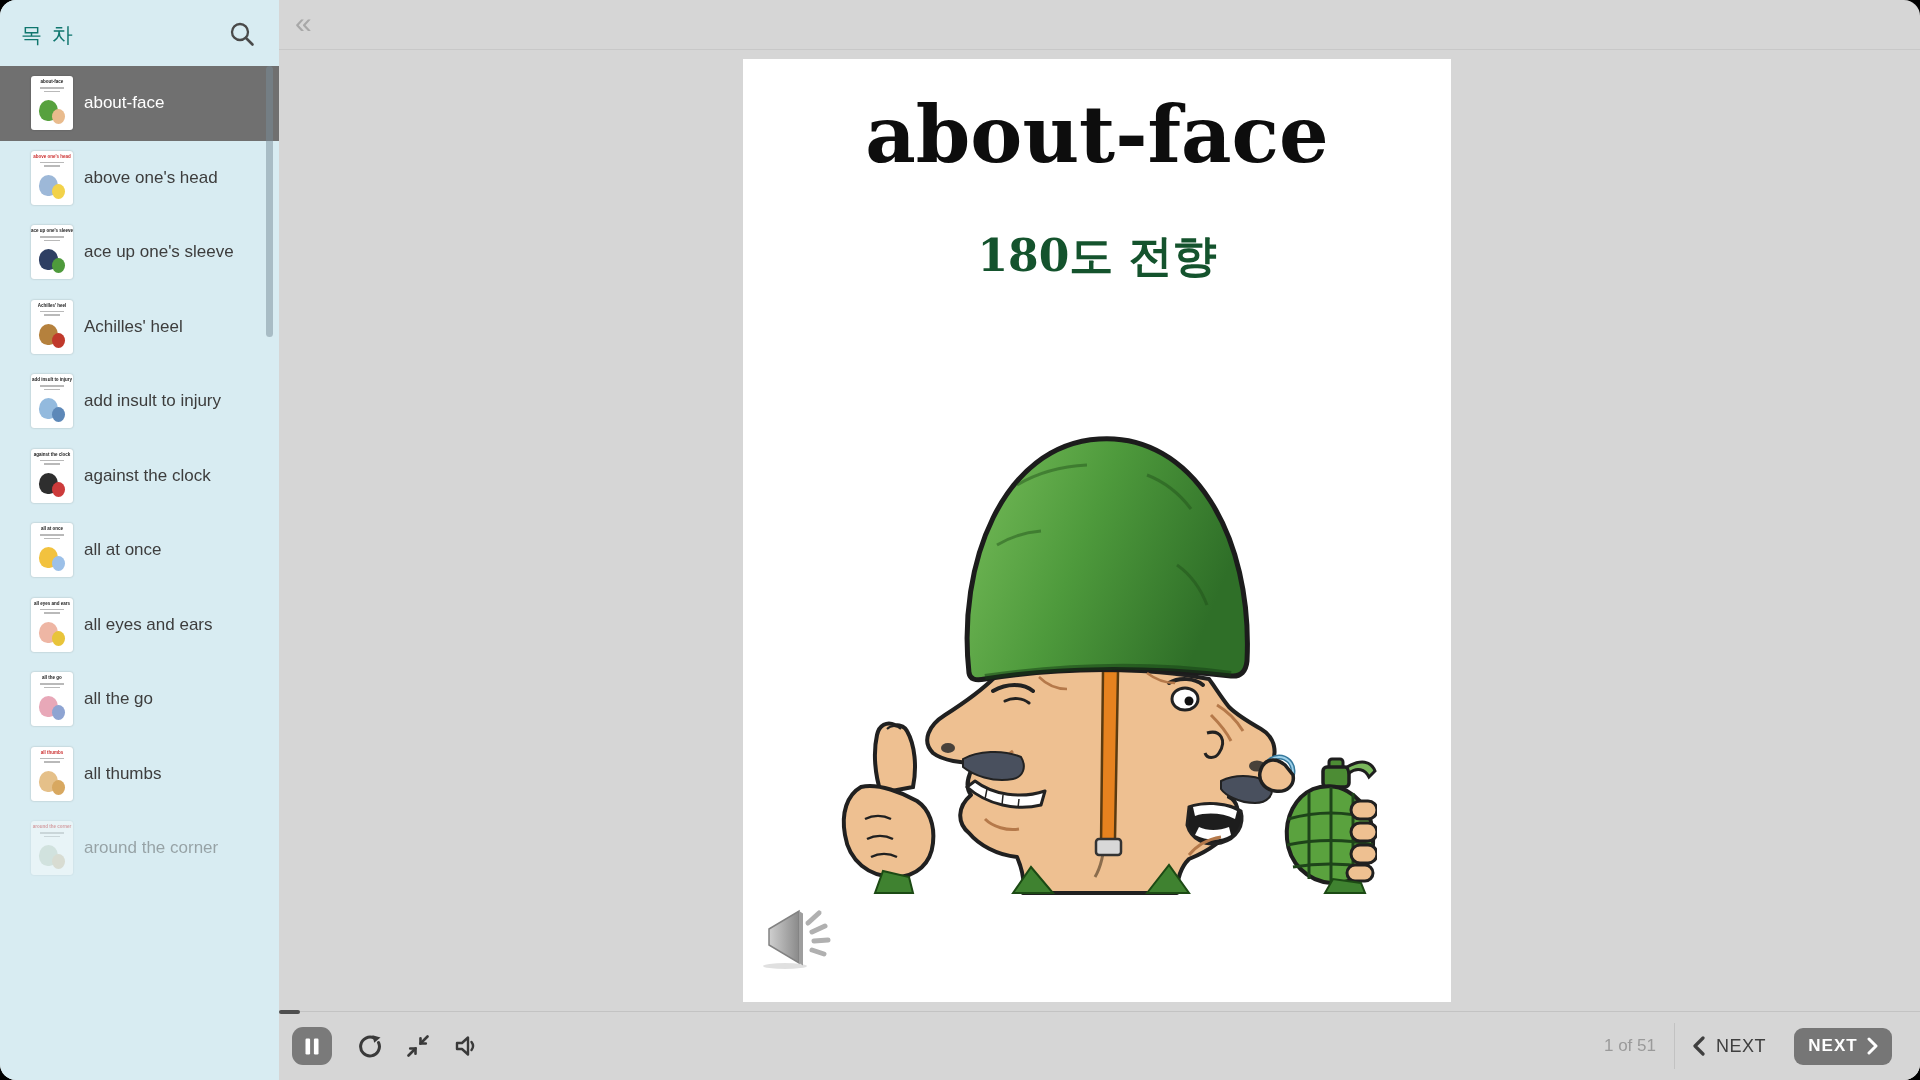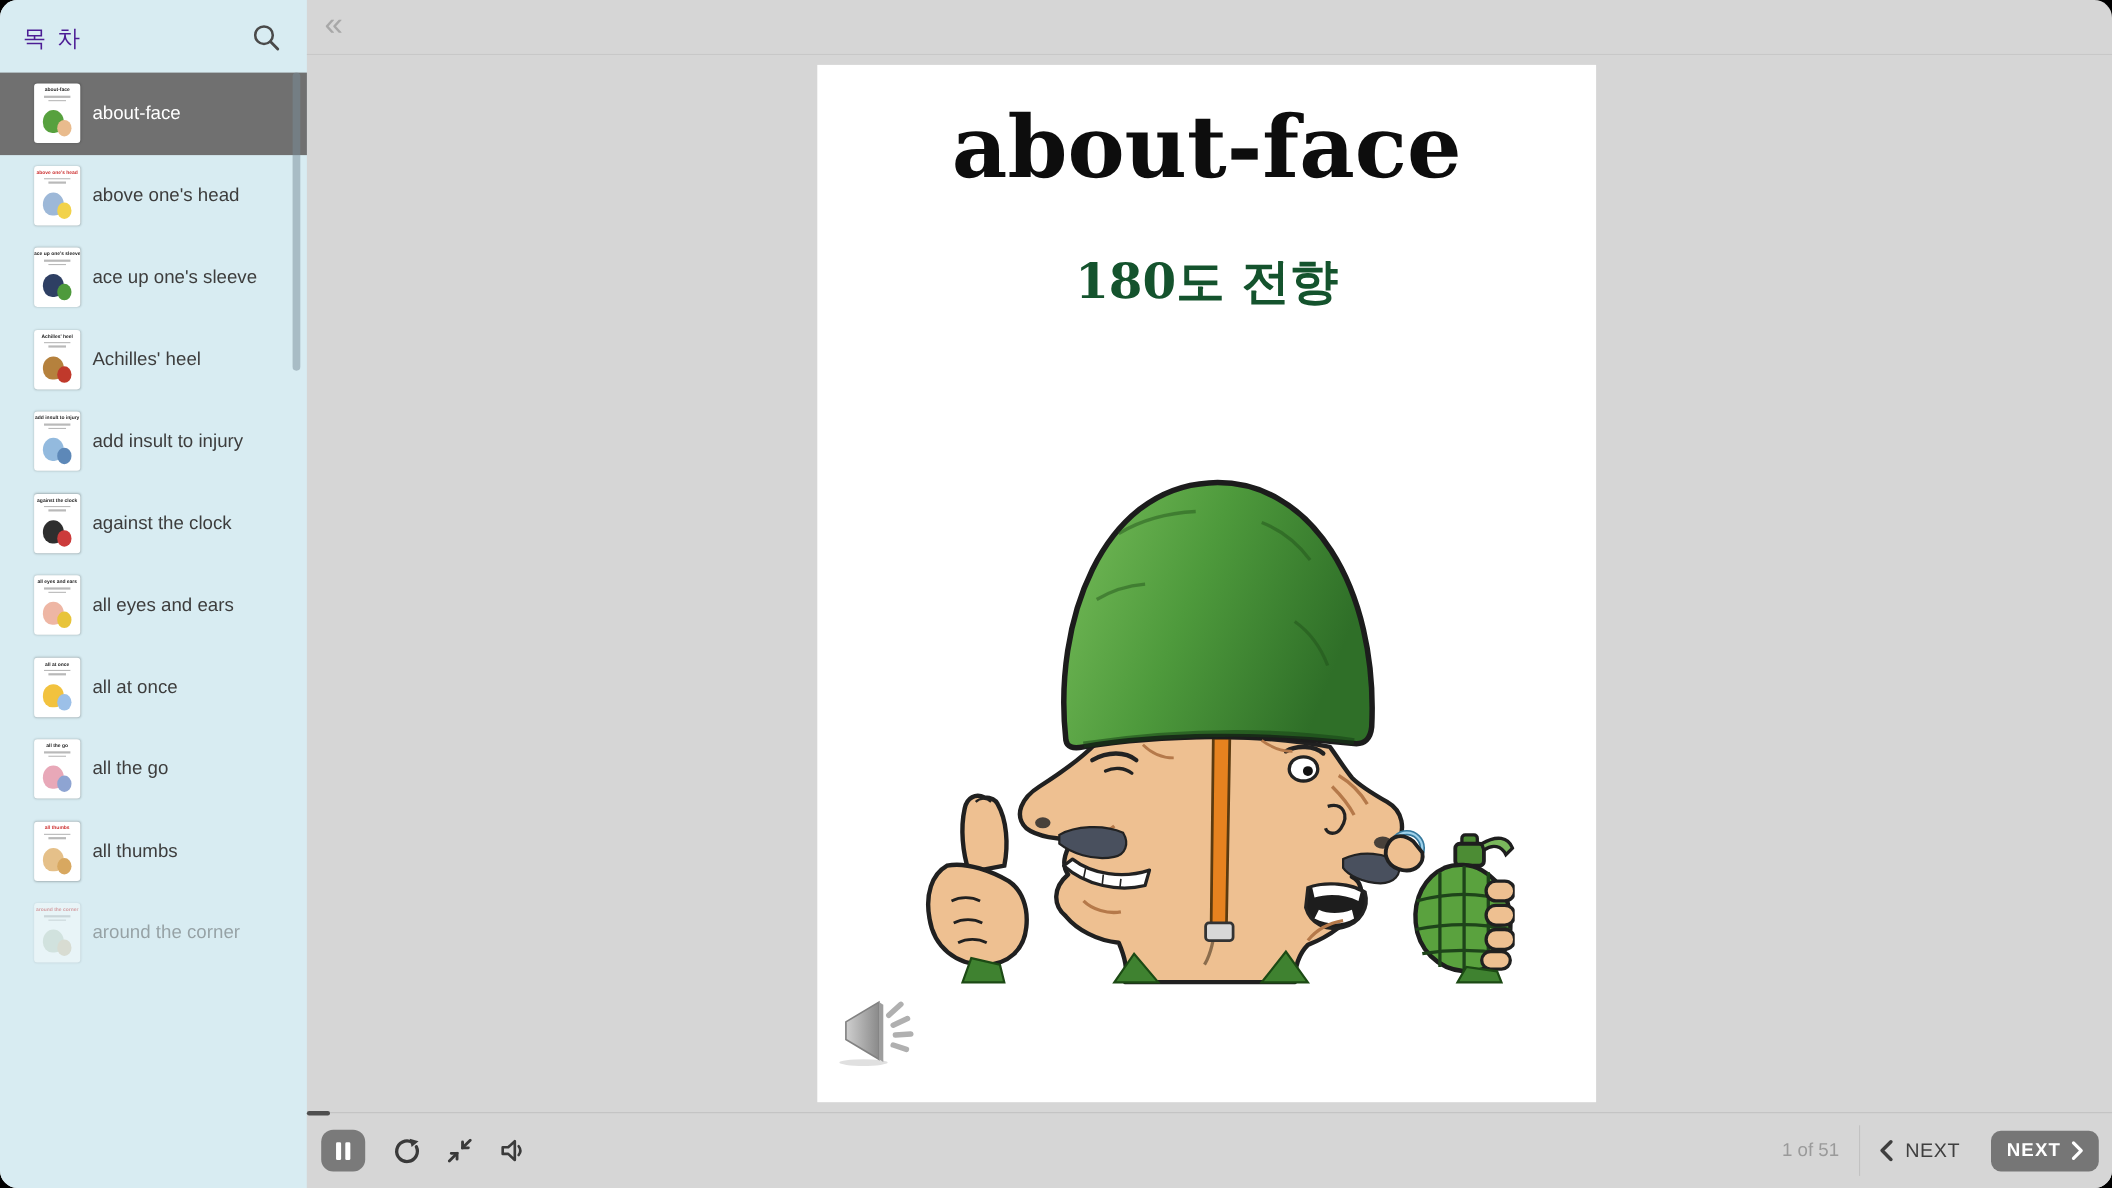--- a/index.html
+++ b/index.html
@@ -2,21 +2,21 @@
 <html><head>
 <meta charset="utf-8">
 <style>
   * { box-sizing: border-box; margin: 0; padding: 0; }
   html,body { width:1920px; height:1080px; background:#000; font-family:"Liberation Sans", sans-serif; }
   .app { position:relative; width:1920px; height:1080px; background:#d6d6d6; border-radius:16px; overflow:hidden; }
 
   
   .sidebar { position:absolute; left:0; top:0; width:279px; height:1080px; background:#d8ecf2; overflow:hidden; }
   .sb-header { position:relative; height:66px; }
-  .sb-title { position:absolute; left:21px; top:21px; font-size:21px; color:#4c1d95; letter-spacing:2px; }
+  .sb-title { position:absolute; left:21px; top:21px; font-size:21px; color:#0f766e; letter-spacing:2px; }
   .sb-search { position:absolute; left:228px; top:20px; width:28px; height:28px; cursor:pointer; }
   .toc { position:absolute; left:0; top:66px; width:279px; }
   .item { display:flex; align-items:center; height:74.5px; width:279px; cursor:pointer; }
   .item.selected { background:#707070; }
   .item.selected .label { color:#ffffff; }
   .item.faded { opacity:.42; }
   .thumb { flex:0 0 auto; width:42px; height:54px; margin-left:31px; background:#ffffff; border-radius:3px; box-shadow:0 0 2px rgba(0,0,0,.25); overflow:hidden; padding-top:3px; }
   .t-title { font-size:4.5px; font-weight:bold; text-align:center; white-space:nowrap; overflow:hidden; line-height:6px; }
   .t-line { height:1.5px; background:#b9b9b9; width:58%; margin:2px auto 0; }
   .t-line.short { width:38%; }
@@ -34,21 +34,21 @@
   .slide { position:absolute; left:743px; top:59px; width:708px; height:943px; background:#ffffff; }
   .slide-title { position:absolute; top:30px; left:0; width:100%; text-align:center;
                  font-family:"DejaVu Serif", serif; font-weight:700; font-size:78px; color:#0d0d0d; }
   .slide-subtitle { position:absolute; top:168px; left:0; width:100%; text-align:center;
                  font-family:"DejaVu Serif", serif; font-weight:700; font-size:44px; color:#14532d; }
   .illustration { position:absolute; top:356px; left:50%; transform:translateX(-50%); width:560px; height:480px; }
   .slide-audio { position:absolute; left:12px; top:846px; width:84px; height:66px; cursor:pointer; }
 
   
   .toolbar { position:absolute; left:279px; right:0; top:1011px; height:69px; background:#d6d6d6;
-             border-top:1px solid #c3c3c3; display:flex; align-items:center; padding:0 12px 0 13px; }
+             border-top:1px solid #c3c3c3; display:flex; align-items:center; padding:0 28px 0 13px; }
   .resize-handle { position:absolute; left:0; top:-2px; width:21px; height:4px; background:#4f4f4f; border-radius:2px; cursor:ew-resize; }
   .tb-btn { display:flex; align-items:center; justify-content:center; cursor:pointer; }
   .pause-btn { width:40px; height:38px; border-radius:11px; background:#7a7a7a; margin-right:26px; }
   .icon-btn { width:24px; height:24px; margin-right:24px; }
   .tb-right { margin-left:auto; display:flex; align-items:center; }
   .page-indicator { font-size:17px; color:#9a9a9a; margin-right:18px; }
   .tb-divider { width:1px; height:46px; background:#c2c2c2; margin-right:17px; }
   .prev-btn { display:flex; align-items:center; cursor:pointer; margin-right:28px; }
   .prev-label { font-size:18px; color:#3f3f3f; letter-spacing:.5px; margin-left:11px; font-weight:500; }
   .next-btn { display:flex; align-items:center; justify-content:center; width:98px; height:37px;
@@ -144,42 +144,42 @@
               <span class="b1" style="background: rgb(46, 46, 46);"></span>
               <span class="b2" style="background: rgb(204, 59, 59);"></span>
             </div>
     </div>
     <div class="label">against the clock</div>
   </div>
 
 
   <div class="item">
     <div class="thumb">
+      <div class="t-title" style="color: rgb(26, 26, 26);">all at once</div>
+      <div class="t-line"></div>
+      <div class="t-line short"></div>
+      <div class="t-art">
+              <span class="b1" style="background: rgb(242, 194, 62);"></span>
+              <span class="b2" style="background: rgb(156, 192, 232);"></span>
+            </div>
+    </div>
+    <div class="label">all at once</div>
+  </div>
+
+  <div class="item">
+    <div class="thumb">
       <div class="t-title" style="color: rgb(26, 26, 26);">all eyes and ears</div>
       <div class="t-line"></div>
       <div class="t-line short"></div>
       <div class="t-art">
               <span class="b1" style="background: rgb(238, 182, 164);"></span>
               <span class="b2" style="background: rgb(232, 196, 58);"></span>
             </div>
     </div>
     <div class="label">all eyes and ears</div>
-  </div>
-
-  <div class="item">
-    <div class="thumb">
-      <div class="t-title" style="color: rgb(26, 26, 26);">all at once</div>
-      <div class="t-line"></div>
-      <div class="t-line short"></div>
-      <div class="t-art">
-              <span class="b1" style="background: rgb(242, 194, 62);"></span>
-              <span class="b2" style="background: rgb(156, 192, 232);"></span>
-            </div>
-    </div>
-    <div class="label">all at once</div>
   </div>
 
   <div class="item">
     <div class="thumb">
       <div class="t-title" style="color: rgb(26, 26, 26);">all the go</div>
       <div class="t-line"></div>
       <div class="t-line short"></div>
       <div class="t-art">
               <span class="b1" style="background: rgb(232, 168, 184);"></span>
               <span class="b2" style="background: rgb(142, 164, 210);"></span>

